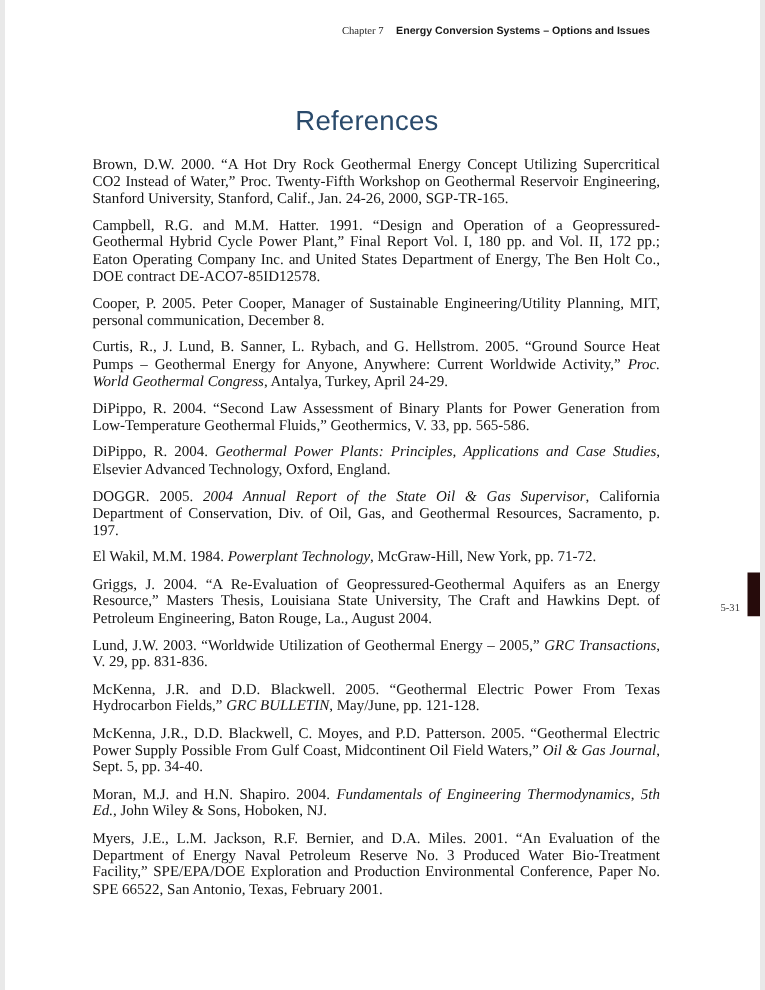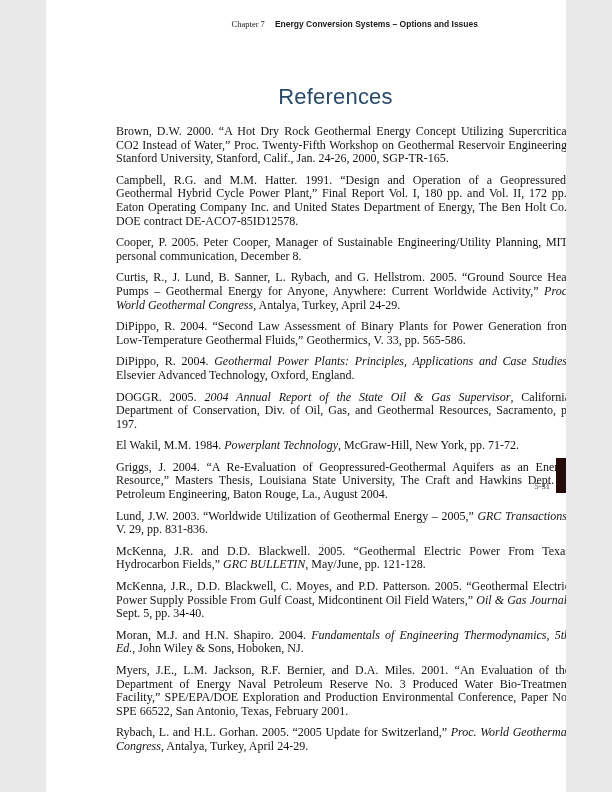--- a/index.html
+++ b/index.html
@@ -1,18 +1,18 @@
 <!DOCTYPE html>
 <html><head>
 <meta charset="utf-8">
 <style>
   html,body{margin:0;padding:0;background:#e9e9e9;}
   .page{
     position:relative;
-    width:520px;height:792px;
+    width:604px;height:792px;
     background:#ffffff;
     font-family:"Liberation Serif", serif;
     overflow:hidden;
     margin:0 auto;
     box-sizing:border-box;
   }
   .running-header{
     position:absolute;
     top:19px;
     right:88px;
@@ -87,21 +87,20 @@
         <p class="ref"><span>DiPippo, R. 2004. “Second Law Assessment of Binary Plants for Power Generation from Low-Temperature Geothermal Fluids,” Geothermics, V. 33, pp. 565-586.</span></p>
         <p class="ref"><span>DiPippo, R. 2004. </span><i>Geothermal Power Plants: Principles, Applications and Case Studies</i><span>, Elsevier Advanced Technology, Oxford, England.</span></p>
         <p class="ref"><span>DOGGR. 2005. </span><i>2004 Annual Report of the State Oil &amp; Gas Supervisor</i><span>, California Department of Conservation, Div. of Oil, Gas, and Geothermal Resources, Sacramento, p. 197.</span></p>
         <p class="ref"><span>El Wakil, M.M. 1984. </span><i>Powerplant Technology</i><span>, McGraw-Hill, New York, pp. 71-72.</span></p>
         <p class="ref"><span>Griggs, J. 2004. “A Re-Evaluation of Geopressured-Geothermal Aquifers as an Energy Resource,” Masters Thesis, Louisiana State University, The Craft and Hawkins Dept. of Petroleum Engineering, Baton Rouge, La., August 2004.</span></p>
         <p class="ref"><span>Lund, J.W. 2003. “Worldwide Utilization of Geothermal Energy – 2005,” </span><i>GRC Transactions</i><span>, V. 29, pp. 831-836.</span></p>
         <p class="ref"><span>McKenna, J.R. and D.D. Blackwell. 2005. “Geothermal Electric Power From Texas Hydrocarbon Fields,” </span><i>GRC BULLETIN</i><span>, May/June, pp. 121-128.</span></p>
         <p class="ref"><span>McKenna, J.R., D.D. Blackwell, C. Moyes, and P.D. Patterson. 2005. “Geothermal Electric Power Supply Possible From Gulf Coast, Midcontinent Oil Field Waters,” </span><i>Oil &amp; Gas Journal</i><span>, Sept. 5, pp. 34-40.</span></p>
         <p class="ref"><span>Moran, M.J. and H.N. Shapiro. 2004. </span><i>Fundamentals of Engineering Thermodynamics, 5th Ed.</i><span>, John Wiley &amp; Sons, Hoboken, NJ.</span></p>
         <p class="ref"><span>Myers, J.E., L.M. Jackson, R.F. Bernier, and D.A. Miles. 2001. “An Evaluation of the Department of Energy Naval Petroleum Reserve No. 3 Produced Water Bio-Treatment Facility,” SPE/EPA/DOE Exploration and Production Environmental Conference, Paper No. SPE 66522, San Antonio, Texas, February 2001.</span></p>
-        <p class="ref"><span>Rybach, L. and H.L. Gorhan. 2005. “2005 Update for Switzerland,” </span><i>Proc. World Geothermal Congress</i><span>, Antalya, Turkey, April 24-29.</span></p>
       </div>
   </div>
 
   <div class="page-number">5-31</div>
 
   <div class="edge-tab" style="background: rgb(38, 11, 11);"></div>
 
 </div>
 
 </body></html>

